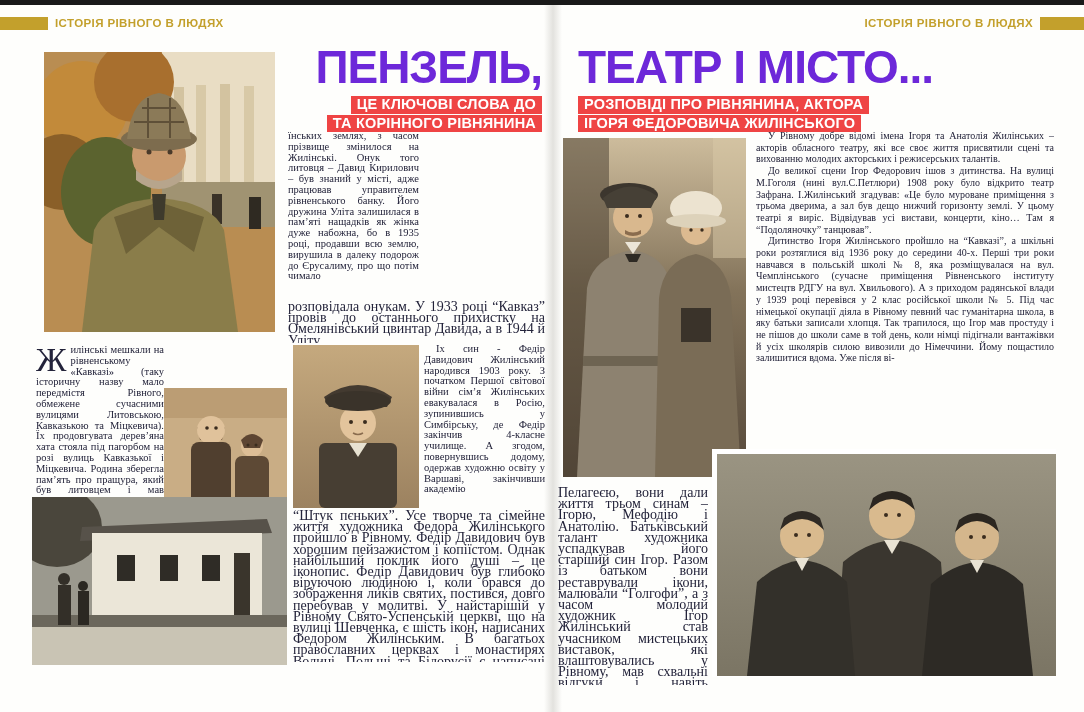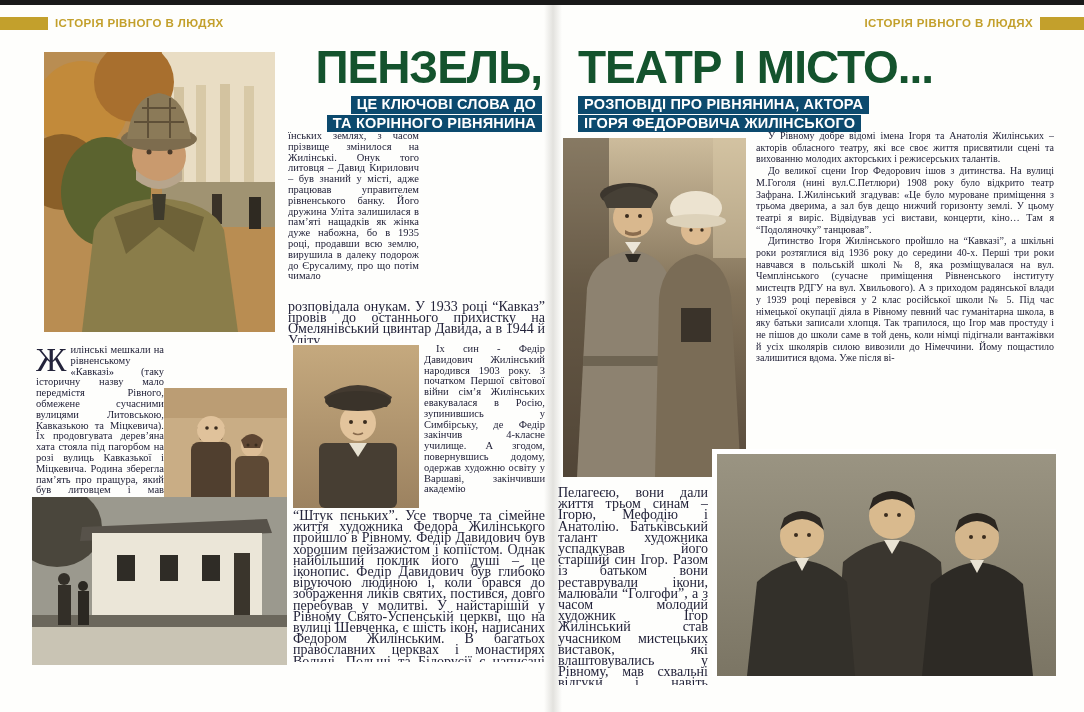--- a/index.html
+++ b/index.html
@@ -14,26 +14,26 @@
   
   .kicker{top:16px;height:14px;display:flex;align-items:center;gap:7px;
     font-family:"Liberation Sans",sans-serif;font-weight:bold;font-size:11.5px;
     letter-spacing:.4px;color:#c3a02c;}
   .kicker-left{left:0;}
   .kicker-right{right:0;}
   .kicker-bar{width:48px;height:13px;background:#c3a02c;}
   .kicker-bar.small{width:44px;}
   
   .headline{font-family:"Liberation Sans",sans-serif;font-weight:bold;
-    font-size:46px;line-height:1;color:#14532d;letter-spacing:-1px;}
+    font-size:46px;line-height:1;color:#6d28d9;letter-spacing:-1px;}
   .hl-left{left:250px;top:44px;width:292px;text-align:right;}
   .hl-right{left:578px;top:44px;width:480px;text-align:left;}
   .band{line-height:1;}
   .band div{margin-top:1px;}
-  .band span{display:inline-block;background:#0c4a6e;color:#ffffff;
+  .band span{display:inline-block;background:#ef4444;color:#ffffff;
     font-family:"Liberation Sans",sans-serif;font-weight:bold;font-size:14.5px;
     padding:1px 6px 2px 6px;letter-spacing:.2px;}
   .band-left{left:150px;top:95px;width:392px;text-align:right;}
   .band-right{left:578px;top:95px;width:480px;text-align:left;}
   
   .btxt{text-align:justify;overflow:hidden;}
   .sz-s{font-size:10.5px;line-height:10.8px;}
   .sz-m{font-size:14px;line-height:11.2px;}
   .sz-l{font-size:10px;line-height:11.7px;}
   .btxt p{margin:0;}

